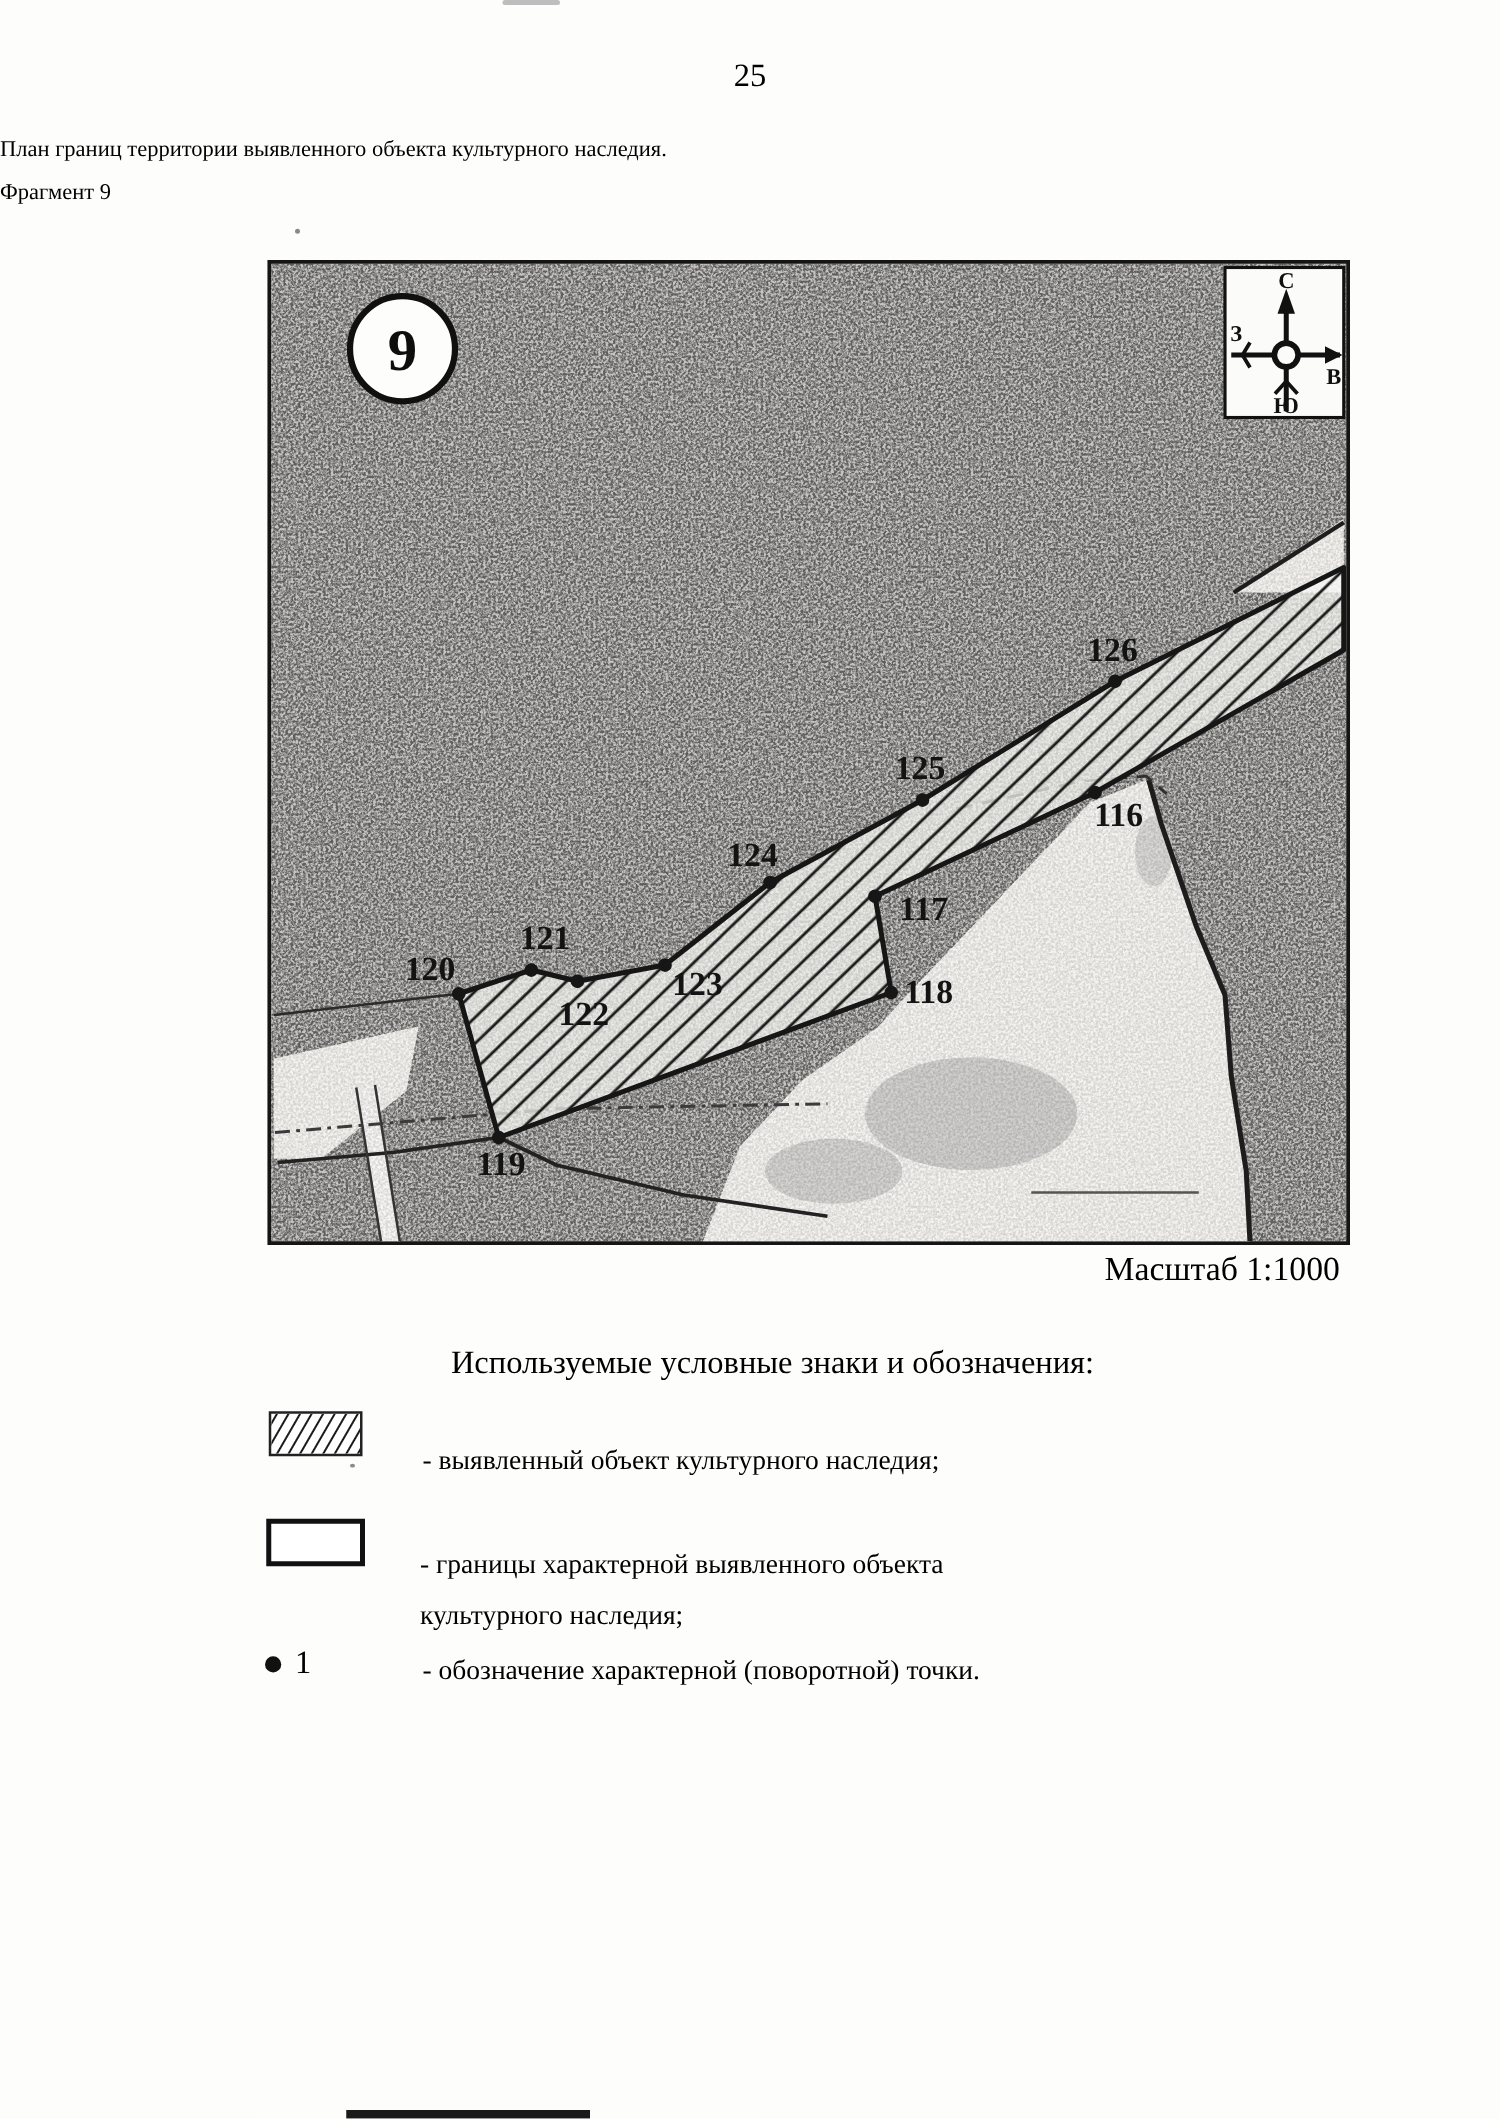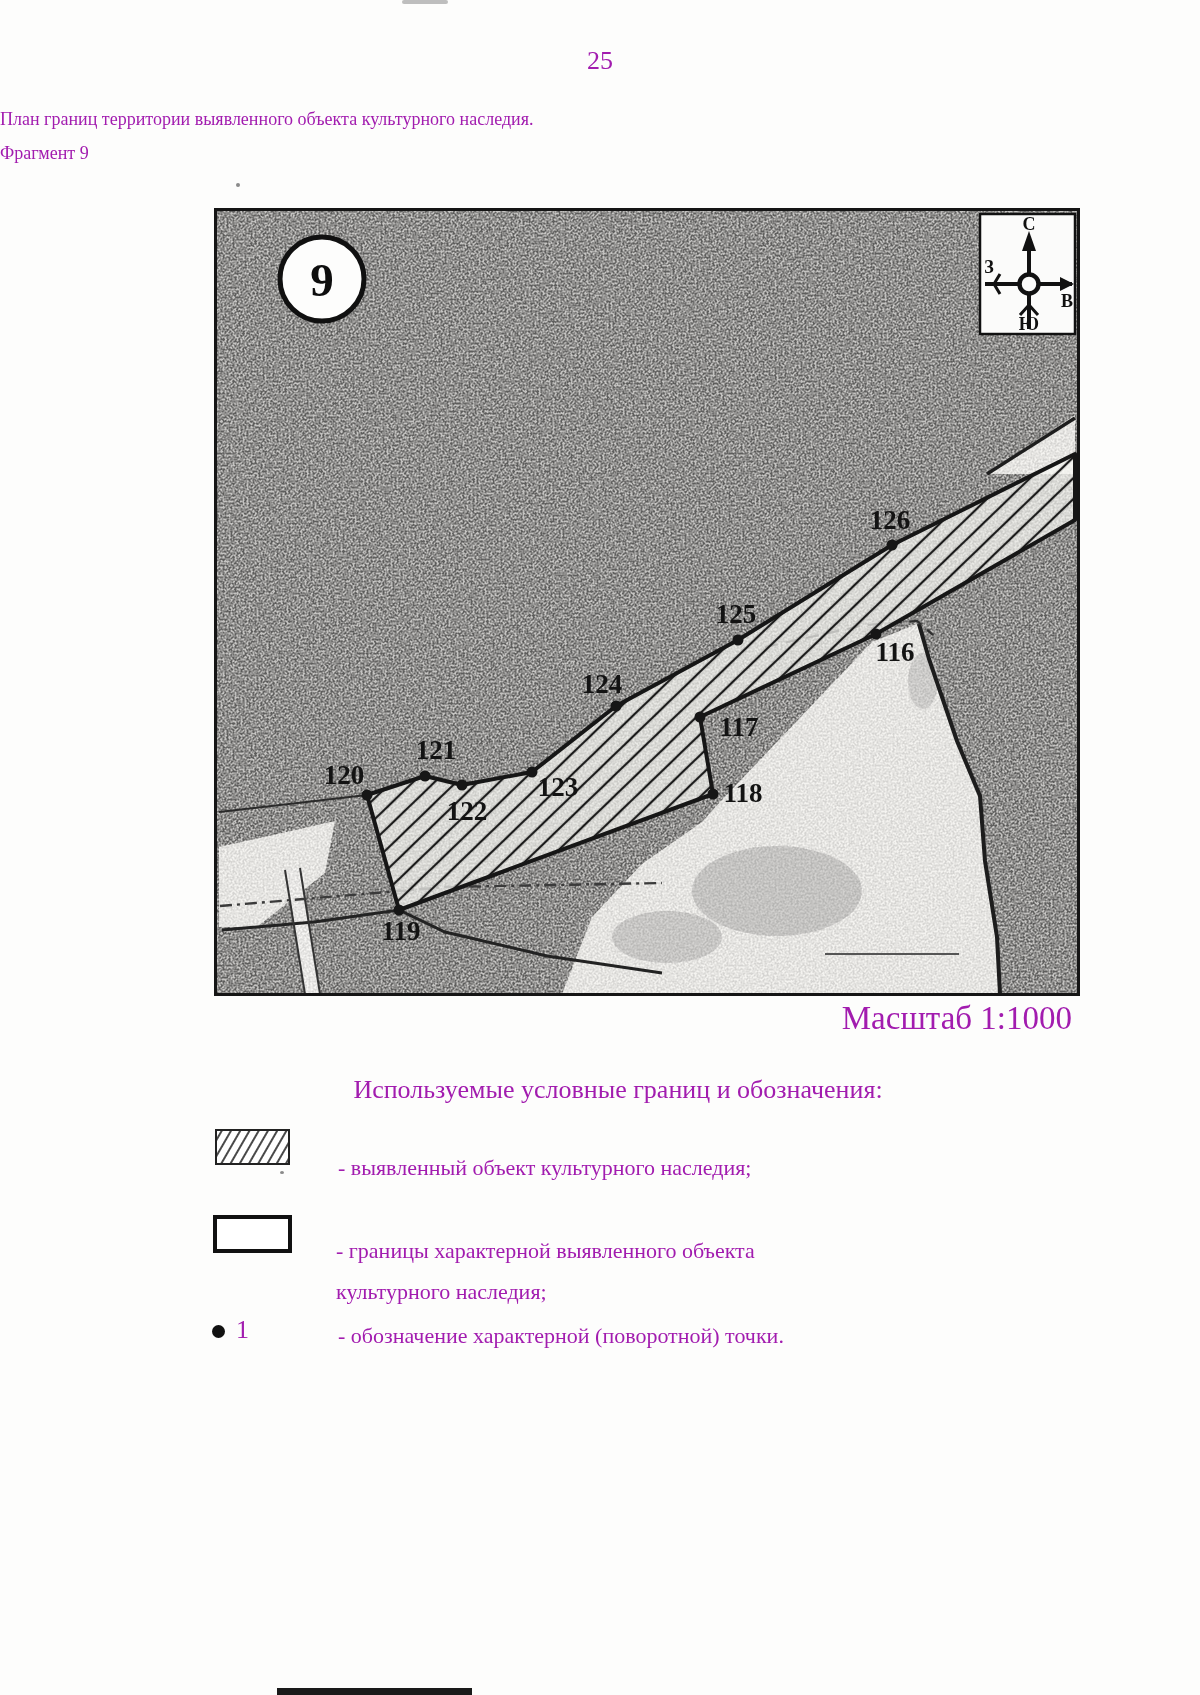--- a/index.html
+++ b/index.html
@@ -1,22 +1,22 @@
 <!DOCTYPE html>
 <html><head>
 <meta charset="utf-8">
 <style>
   html,body{margin:0;padding:0;background:#ffffff;}
   .page{position:relative;width:1200px;height:1695px;background:#fdfdfc;overflow:hidden;
-        font-family:"Liberation Serif",serif;color:#a21caf;}
+        font-family:"Liberation Serif",serif;color:#000000;}
   .page-number{position:absolute;top:46px;left:0;width:100%;text-align:center;font-size:26px;}
   .doc-title{position:absolute;top:102px;left:0;width:100%;text-align:left;font-size:18px;line-height:34px;}
   .map-frame{position:absolute;left:214px;top:208px;width:860px;height:782px;border:3px solid #151515;background:#c9c8c6;}
   .map-frame svg{display:block;}
-  .scale-label{position:absolute;left:214px;top:1000px;width:858px;text-align:right;font-size:33px;padding-right:4px;}
+  .scale-label{position:absolute;left:214px;top:1000px;width:858px;text-align:right;font-size:27px;padding-right:4px;}
   .legend-heading{position:absolute;top:1075px;left:0;width:100%;text-align:center;text-indent:36px;font-size:26px;}
   .swatch1{position:absolute;left:215px;top:1129px;width:71px;height:32px;border:2px solid #222;background:#fff;}
   .swatch2{position:absolute;left:213px;top:1215px;width:71px;height:30px;border:4px solid #111;background:#fff;}
   .legend-text{position:absolute;font-size:22px;line-height:41px;}
   .lt1{left:338px;top:1147px;}
   .lt2{left:336px;top:1230px;}
   .lt3{left:338px;top:1315px;}
   .legend-bullet{position:absolute;left:212px;top:1325px;width:13px;height:13px;border-radius:50%;background:#111;}
   .legend-one{position:absolute;left:236px;top:1315px;font-size:26px;}
   .pt-label{font:bold 27px "Liberation Serif",serif;fill:#131313;text-anchor:middle;}
@@ -130,21 +130,21 @@
           <circle cx="521" cy="429" r="5.5" fill="#161616"></circle>
           <text x="519" y="412" class="pt-label">125</text>
           <circle cx="675" cy="334" r="5.5" fill="#161616"></circle>
           <text x="673" y="318" class="pt-label">126</text>
         </g>
     </svg>
   </div>
 
   <div class="scale-label">Масштаб 1:1000</div>
 
-  <div class="legend-heading">Используемые условные границ и обозначения:</div>
+  <div class="legend-heading">Используемые условные знаки и обозначения:</div>
 
   <div class="swatch1">
     <svg width="71" height="32" xmlns="http://www.w3.org/2000/svg">
       <rect x="0" y="0" width="71" height="32" fill="url(#hatchLegend)"></rect>
     </svg>
   </div>
   <div class="legend-text lt1">- выявленный объект культурного наследия;</div>
 
   <div class="swatch2"></div>
   <div class="legend-text lt2">

